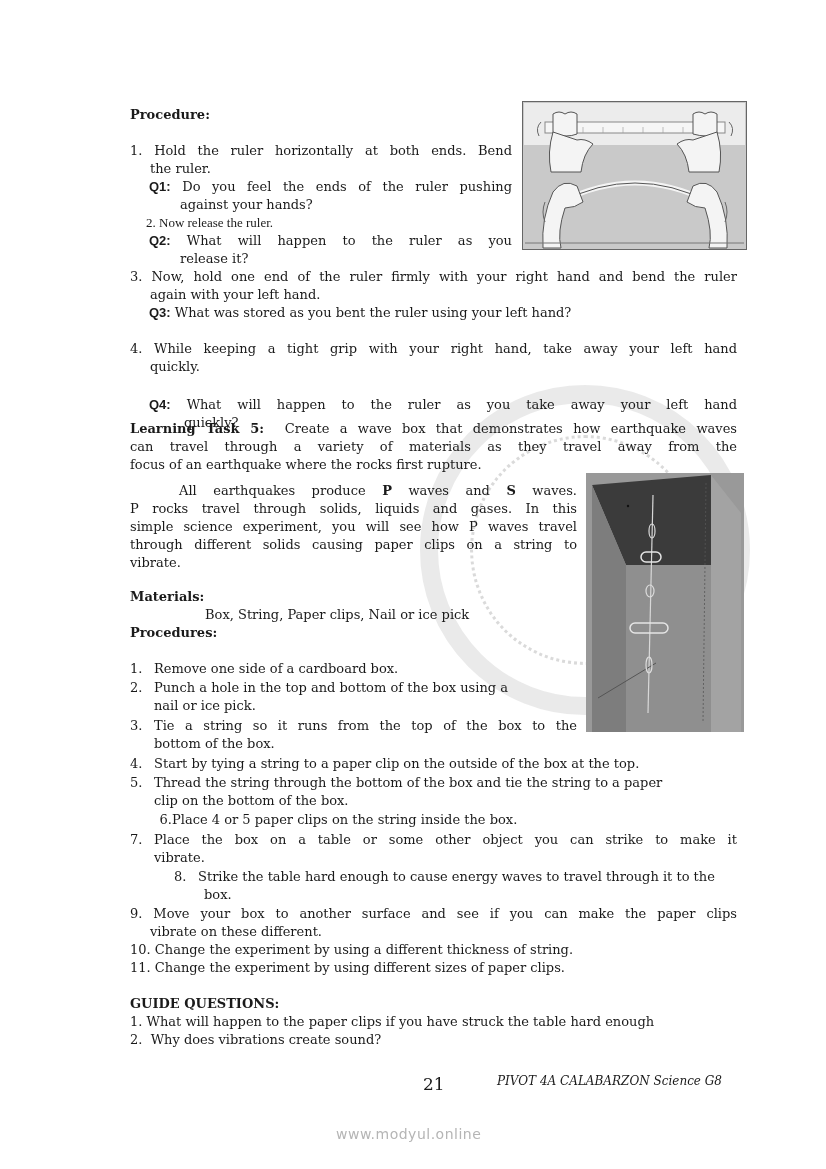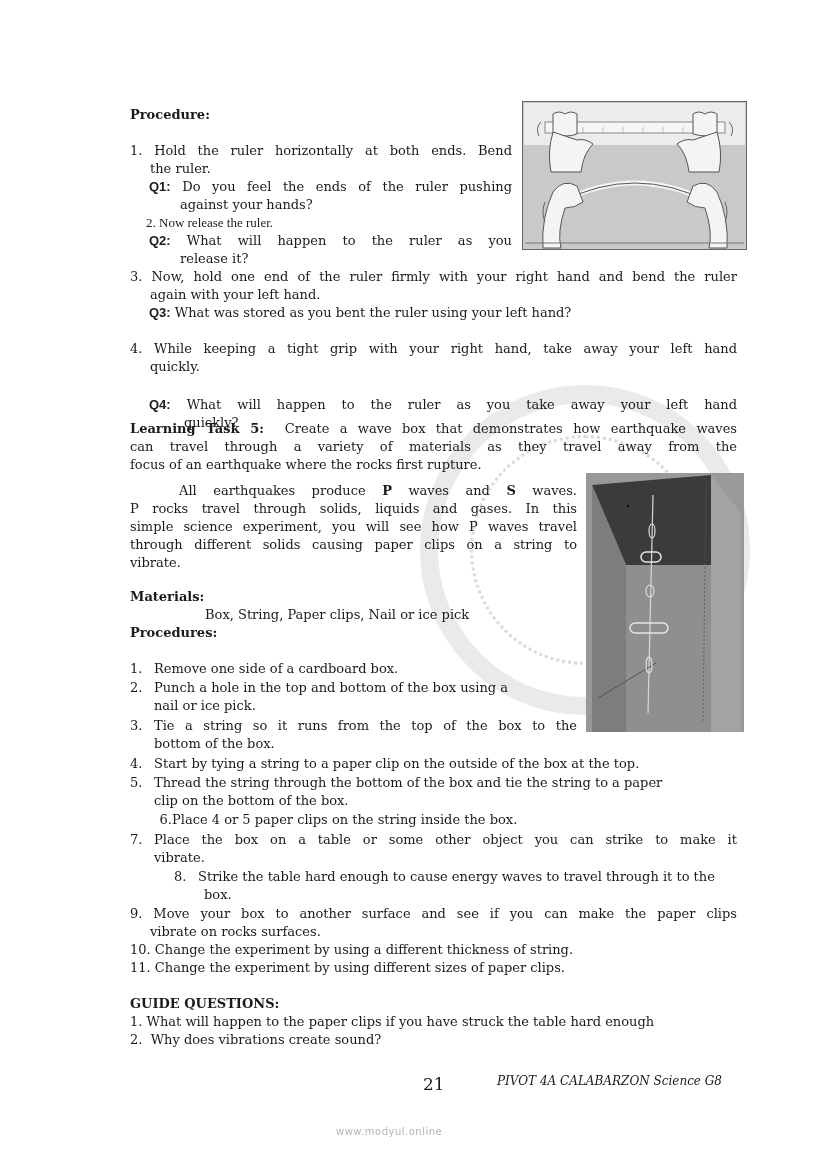--- a/index.html
+++ b/index.html
@@ -9,21 +9,21 @@
   .txt { font-size:13px; line-height:18px; white-space:nowrap; }
   .b { font-weight:bold; }
   .qlabel { font-family:"Liberation Sans", sans-serif; font-weight:bold; }
   .just { text-align:justify; text-align-last:justify; white-space:normal; }
   .seal { position:absolute; left:420px; top:385px; width:330px; height:330px;
           border-radius:50%; border:18px solid rgba(170,170,170,0.25); box-sizing:border-box; }
   .seal2 { position:absolute; left:470px; top:435px; width:230px; height:230px;
           border-radius:50%; border:3px dotted rgba(150,150,150,0.35); box-sizing:border-box; }
   .footer-page { font-size:17px; }
   .footer-title { font-style:italic; font-size:12px; }
-  .watermark { font-family:"DejaVu Sans", sans-serif; color:#b5b5b5; font-size:10px; letter-spacing:0.5px; }
+  .watermark { font-family:"DejaVu Sans", sans-serif; color:#b5b5b5; font-size:14px; letter-spacing:0.5px; }
 </style>
 </head>
 <body>
 
 <div class="seal"></div>
 <div class="seal2"></div>
 
 <div class="abs txt b" style="left:130px;top:106px;">Procedure:</div>
 
 <div class="abs" style="left:522px;top:101px;width:225px;height:149px;border:1px solid #666;background:#c9c9c9;box-sizing:border-box;">
@@ -157,21 +157,21 @@
 <div class="abs txt" style="left:130px;top:831px;width:607px;">
   <div class="just"><span style="display:inline-block;width:24px;text-align:left;">7.</span><span>Place the box on a table or some other object you can strike to make it</span></div>
   <div style="padding-left:24px;">vibrate.</div>
 </div>
 <div class="abs txt" style="left:130px;top:868px;width:607px;margin-left:44px;">
   <div><span style="display:inline-block;width:24px;">8.</span><span>Strike the table hard enough to cause energy waves to travel through it to the</span></div>
   <div style="padding-left:30px;">box.</div>
 </div>
 <div class="abs txt" style="left:130px;top:905px;width:607px;">
   <div class="just"><span>9.</span> <span>Move your box to another surface and see if you can make the paper clips</span></div>
-  <div style="padding-left:20px;">vibrate on rocks surfaces.</div>
+  <div style="padding-left:20px;">vibrate on these different.</div>
 </div>
 <div class="abs txt" style="left:130px;top:941px;">
   <span>10.</span> <span>Change the experiment by using a different thickness of string.</span>
 </div>
 <div class="abs txt" style="left:130px;top:959px;">
   <span>11.</span> <span>Change the experiment by using different sizes of paper clips.</span>
 </div>
 
 <div class="abs txt b" style="left:130px;top:995px;">GUIDE QUESTIONS:</div>
 <div class="abs txt" style="left:130px;top:1013px;">1. What will happen to the paper clips if you have struck the table hard enough</div>

